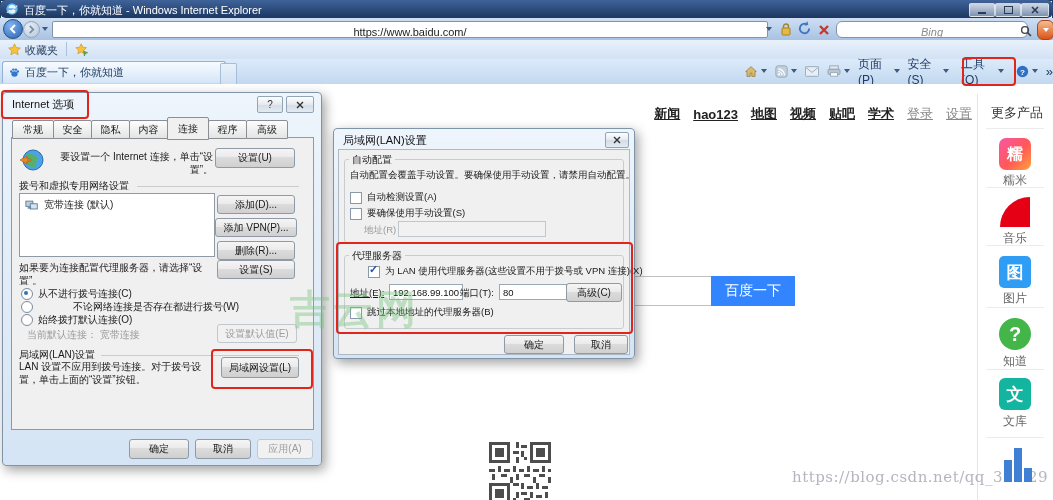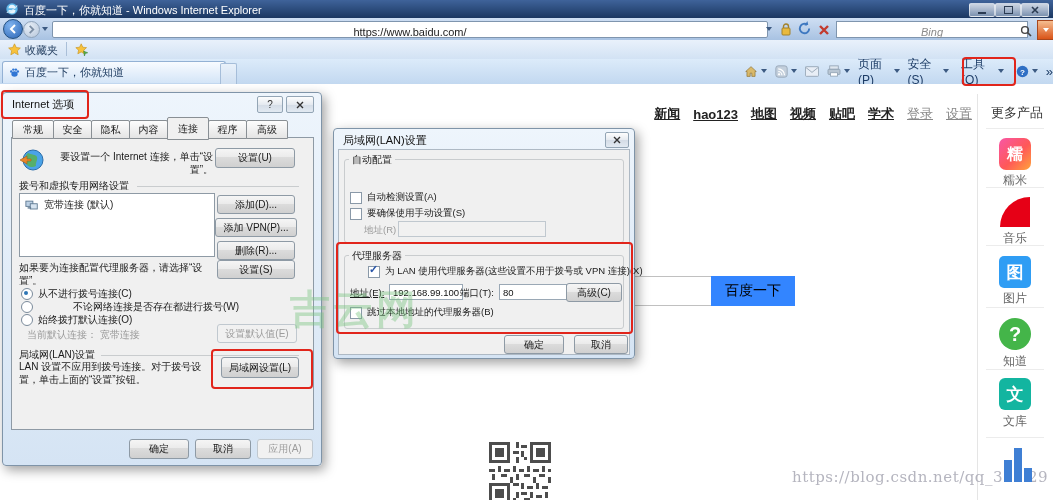--- a/index.html
+++ b/index.html
@@ -1,19 +1,19 @@
 <!DOCTYPE html>
 <html><head>
 <meta charset="utf-8">
 <style>
   html,body{margin:0;padding:0;}
   .screen{position:relative;width:1053px;height:500px;overflow:hidden;background:#fff;
     font-family:"Liberation Sans",sans-serif;box-shadow:inset 0 0 0 1px #1d3a63;}
   .ab{position:absolute;}
-  .flexc{display:flex;align-items:center;}
+  .flexc{display:flex;align-items:center;border-radius:6px;}
 
   
   .titlebar{left:0;top:0;width:1053px;height:18px;background:linear-gradient(#3f639a,#1b3761);color:#fff;font-size:11px;}
   .winbtn{height:12px;border:1px solid rgba(255,255,255,.55);border-radius:2px;background:linear-gradient(rgba(255,255,255,.75),rgba(200,215,235,.55));display:flex;align-items:center;justify-content:center;}
   .navbar{left:0;top:18px;width:1053px;height:22px;background:linear-gradient(#cfdff3,#a8c2e2);border-bottom:1px solid #8fa9c9;}
   .circ{border-radius:50%;display:flex;align-items:center;justify-content:center;}
   .addr{background:#fff;border:1px solid #7f95ae;border-radius:2px;font-size:11px;color:#222;padding:0 4px;gap:4px;}
   .favbar{left:0;top:40px;width:1053px;height:19px;background:linear-gradient(#e9f1fb,#d2e2f4);border-bottom:1px solid #bcd0e8;font-size:11px;color:#1e395b;}
   .tabbar{left:0;top:59px;width:1053px;height:25px;background:linear-gradient(#dcebfa,#c2d8f0);border-bottom:1px solid #9fb9d9;}
   .tab{background:linear-gradient(#f8fbff,#d4e5f7);border:1px solid #93b1d4;border-bottom:none;border-radius:3px 3px 0 0;font-size:11px;color:#1c3a5f;gap:5px;padding:0 6px;}
@@ -49,21 +49,21 @@
   .redbox{border:2px solid #e1251b;border-radius:4px;z-index:60;pointer-events:none;}
   .greenwm{font-size:40px;font-weight:bold;letter-spacing:3px;color:rgba(118,196,126,.42);z-index:55;pointer-events:none;font-family:"Liberation Sans",sans-serif;}
   .csdnwm{font-family:"DejaVu Serif",serif;font-size:15px;color:#b5b5bf;letter-spacing:.5px;z-index:2;}
 
   
   .bnav{font-size:13px;font-weight:bold;color:#222;text-decoration:underline;}
   .bnav.light{color:#888;font-weight:normal;}
   .plabel{font-size:12px;color:#666;text-align:center;width:76px;}
   .pdivider{height:1px;background:#ececec;width:58px;left:986px;}
   .picon{width:32px;height:32px;border-radius:7px;color:#fff;display:flex;align-items:center;justify-content:center;font-size:18px;font-weight:bold;}
-  .bbtn{background:#3385ff;color:#000000;font-size:14px;display:flex;align-items:center;justify-content:center;}
+  .bbtn{background:#3385ff;color:#ffffff;font-size:14px;display:flex;align-items:center;justify-content:center;}
 </style>
 </head>
 <body>
 
 <div class="screen">
 
   <div class="ab titlebar flexc">
     <span class="ab" style="left:5px;top:2px;">
       <svg width="14" height="14" viewBox="0 0 16 16">
           <circle cx="8" cy="8" r="6.5" fill="#5fb6e8"></circle>
@@ -372,20 +372,21 @@
     <span class="ab dlgtitle" style="left:9px;top:4px;">局域网(LAN)设置</span>
     <span class="ab tbtn" style="left:271px;top:3px;width:22px;height:14px;">
       <svg width="8" height="8" viewBox="0 0 8 8">
           <path d="M1 1l6 6M7 1L1 7" stroke="#333" stroke-width="1.4"></path>
         </svg>
     </span>
     <div class="ab" style="left:4px;top:20px;width:290px;height:204px;background:#f0f0f0;border:1px solid #aeb9c4;"></div>
 
     <div class="ab grpbox" style="left:10px;top:30px;width:278px;height:82px;"></div>
     <span class="ab grplbl" style="left:15px;top:24px;">自动配置</span>
+    <span class="ab t95" style="left:16px;top:40px;">自动配置会覆盖手动设置。要确保使用手动设置，请禁用自动配置。</span>
     <div class="ab row" style="left:16px;top:62px;font-size:9.5px;">
       <span class="cb"></span>
       <span>自动检测设置(A)</span>
     </div>
     <div class="ab row" style="left:16px;top:78px;font-size:9.5px;">
       <span class="cb"></span>
       <span>要确保使用手动设置(S)</span>
     </div>
     <span class="ab t95 gray" style="left:30px;top:95px;">地址(R)</span>
     <span class="ab inp dis" style="left:64px;top:92px;width:140px;height:14px;"></span>

